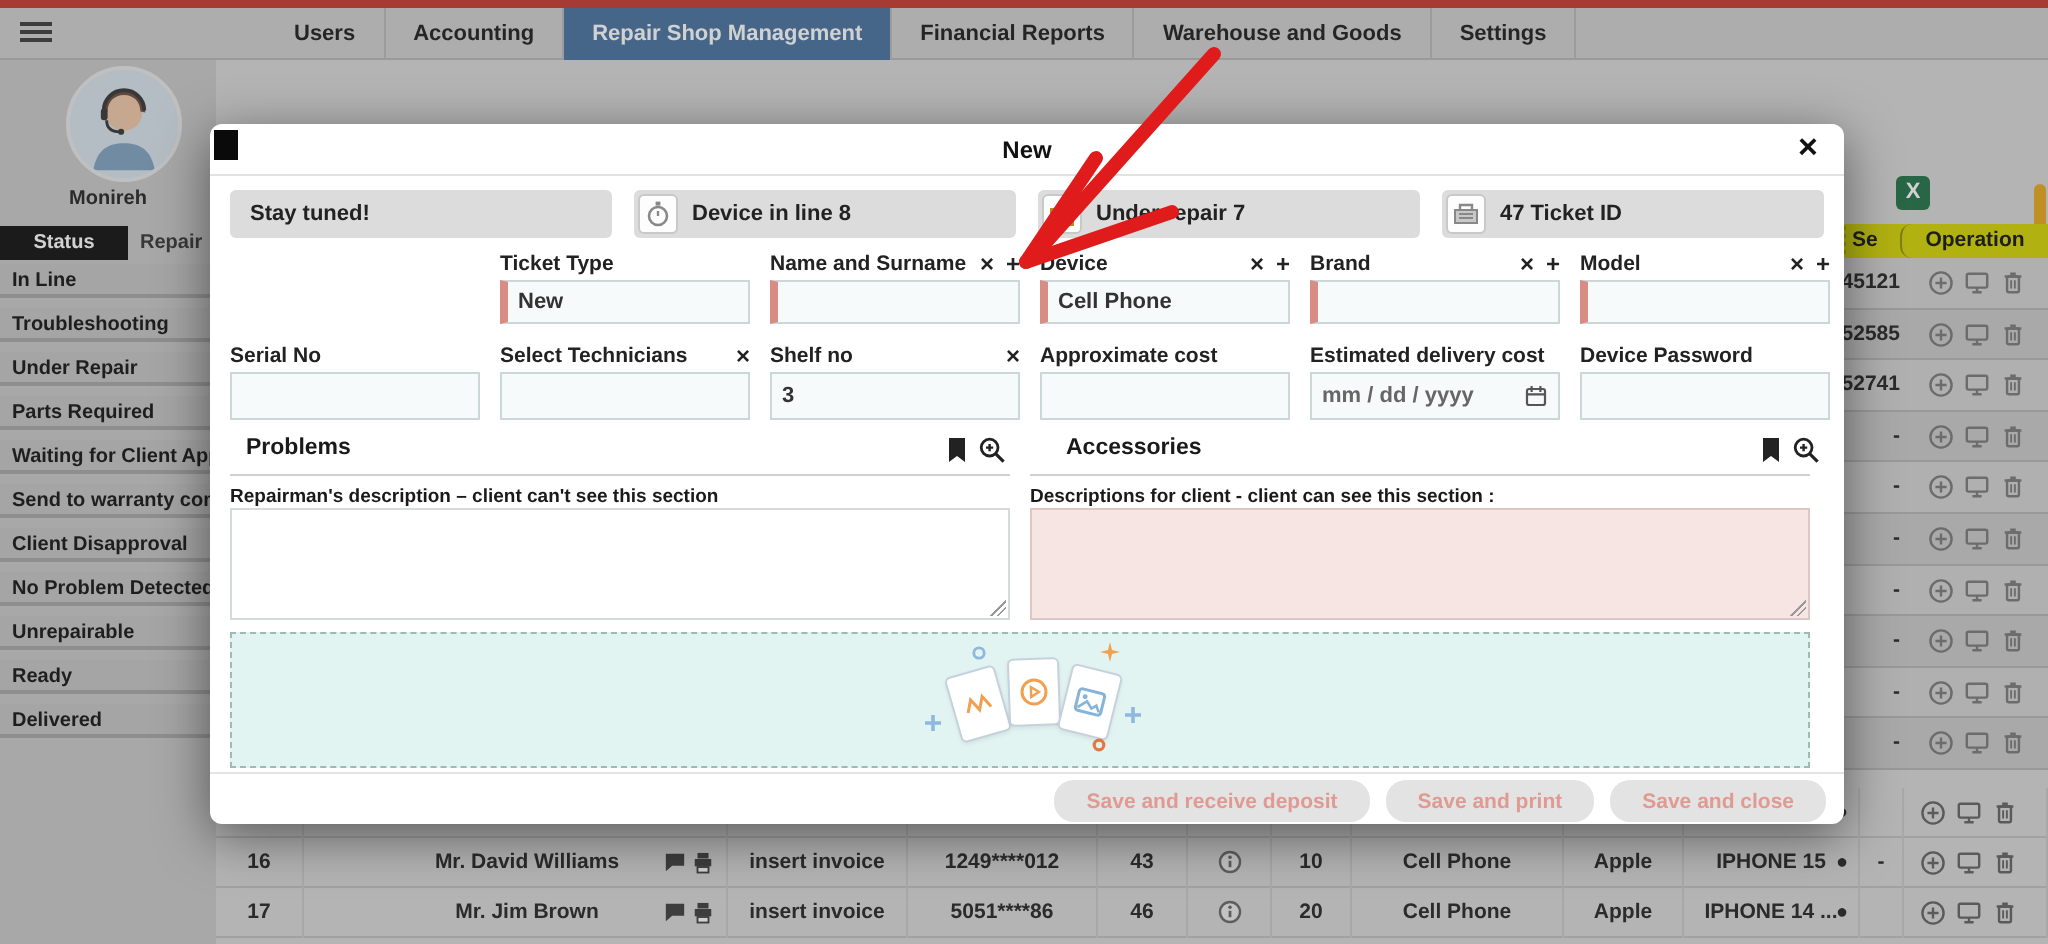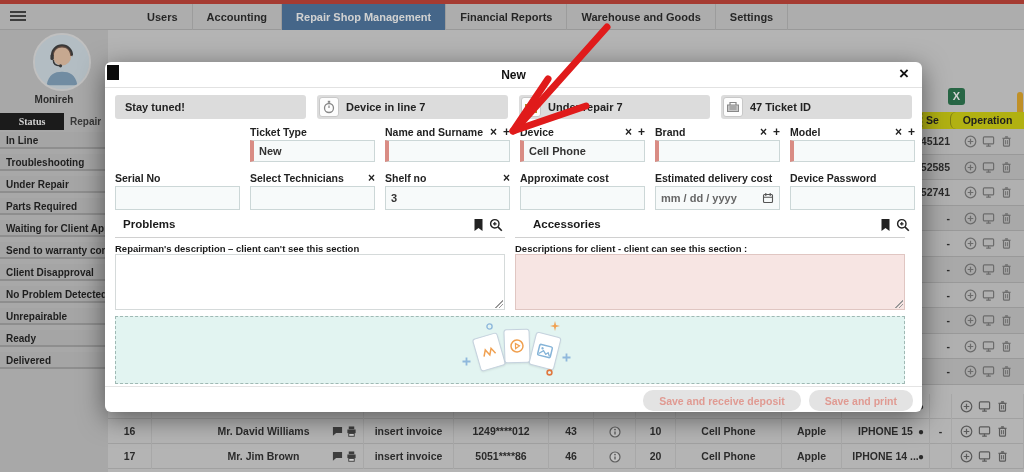--- a/index.html
+++ b/index.html
@@ -20,21 +20,21 @@
   .hdiv{width:1px;height:14px;background:#9a9a9a;}
 
   .toolbar{position:absolute;left:0;top:30px;width:1024px;height:32px;background:#dedede;border-bottom:1px solid #c2c2c2;}
   .tbtn{position:absolute;top:2px;width:32px;height:25px;background:#d6d6d6;border:1px solid #b4b4b4;border-radius:5px;display:flex;align-items:center;justify-content:center;cursor:pointer;}
   .tbtn.active{background:#cfe2f2;border:2px solid #333;}
   .tlabel{position:absolute;top:27px;font-size:8.5px;font-weight:bold;color:#333;text-align:center;width:60px;margin-left:-14px;white-space:nowrap;}
 
   .sidebar{position:absolute;left:0;top:30px;width:108px;height:442px;background:#c9c9c9;}
   .avatar{position:absolute;left:33px;top:3px;width:58px;height:58px;border-radius:50%;overflow:hidden;border:2px solid #e8e8e8;background:#d7e4ec;}
   .uname{position:absolute;left:0;top:64px;width:108px;text-align:center;font-size:10px;font-weight:bold;color:#222;}
-  .side-tab-status{position:absolute;left:0;top:83px;width:64px;height:17px;background:#0d0d0d;color:#fff;font-size:10px;font-weight:bold;text-align:center;line-height:17px;cursor:pointer;font-family:Liberation Serif, serif;}
+  .side-tab-status{position:absolute;left:0;top:83px;width:64px;height:17px;background:#0d0d0d;color:#fff;font-size:10px;font-weight:bold;text-align:center;line-height:17px;cursor:pointer;}
   .side-tab-repair{position:absolute;left:70px;top:83px;width:38px;height:17px;overflow:hidden;color:#333;font-size:10px;font-weight:bold;line-height:17px;cursor:pointer;}
   .statuslist{position:absolute;left:0;top:102px;width:108px;}
   .statusitem{height:17px;line-height:17px;margin-bottom:5px;background:#c4c4c4;border-bottom:2px solid #a6a6a6;padding-left:6px;font-size:10px;font-weight:bold;color:#111;white-space:nowrap;overflow:hidden;cursor:pointer;}
   .power-bottom{position:absolute;left:108px;top:441px;width:18px;height:20px;}
 
   
   .tablearea{position:absolute;left:108px;top:30px;width:916px;height:442px;background:#d8d8d8;}
   .excel{position:absolute;left:840px;top:58px;width:17px;height:17px;background:#1e7145;border-radius:3px;color:#fff;font-size:11px;font-weight:bold;text-align:center;line-height:17px;cursor:pointer;}
   .scrollthumb{position:absolute;left:909px;top:62px;width:6px;height:30px;background:#e8a81c;border-radius:3px;cursor:pointer;}
   .yhdr{position:absolute;left:0;top:82px;width:916px;height:17px;background:#d4d400;}
@@ -597,21 +597,21 @@
           <span class="clabel">Stay tuned!</span>
         </div>
       <div class="chip">
         <span class="cicon">
             <svg width="14" height="14" viewBox="0 0 14 14">
               <circle cx="7" cy="8" r="4.5" fill="none" stroke="#888" stroke-width="1.3"></circle>
               <rect x="5.8" y="0.8" width="2.4" height="2" fill="#888"></rect>
               <path d="M7 8V5.5" stroke="#888" stroke-width="1.2"></path>
             </svg>
           </span>
-        <span class="clabel">Device in line 7</span>
+        <span class="clabel">Device in line 8</span>
       </div>
       <div class="chip">
         <span class="cicon">
             <svg width="14" height="14" viewBox="0 0 14 14">
               <rect x="1.5" y="4.5" width="11" height="8" fill="#e8c84a" stroke="#b09020"></rect>
               <path d="M3 10.5L11 2.5" stroke="#4070b0" stroke-width="1.8" stroke-linecap="round"></path>
             </svg>
           </span>
         <span class="clabel">Under repair 7</span>
       </div>
@@ -812,20 +812,21 @@
         <svg class="spark" style="left:84px;top:48px" width="7" height="7" viewBox="0 0 7 7">
             <circle cx="3.5" cy="3.5" r="2.4" fill="none" stroke="#e07840" stroke-width="1.6"></circle>
           </svg>
       </div>
     </div>
 
     <div class="m-footline"></div>
     <div class="m-buttons">
       <button class="mbtn">Save and receive deposit</button>
       <button class="mbtn">Save and print</button>
+      <button class="mbtn">Save and close</button>
     </div>
   </div>
 
   <svg class="arrow" width="1024" height="472" viewBox="0 0 1024 472">
     <g stroke="#e01b1b" stroke-width="7" stroke-linecap="round" fill="none">
       <path d="M607 27L515 130"></path>
       <path d="M513 131L548 79"></path>
       <path d="M513 131L586 106"></path>
     </g>
   </svg>

